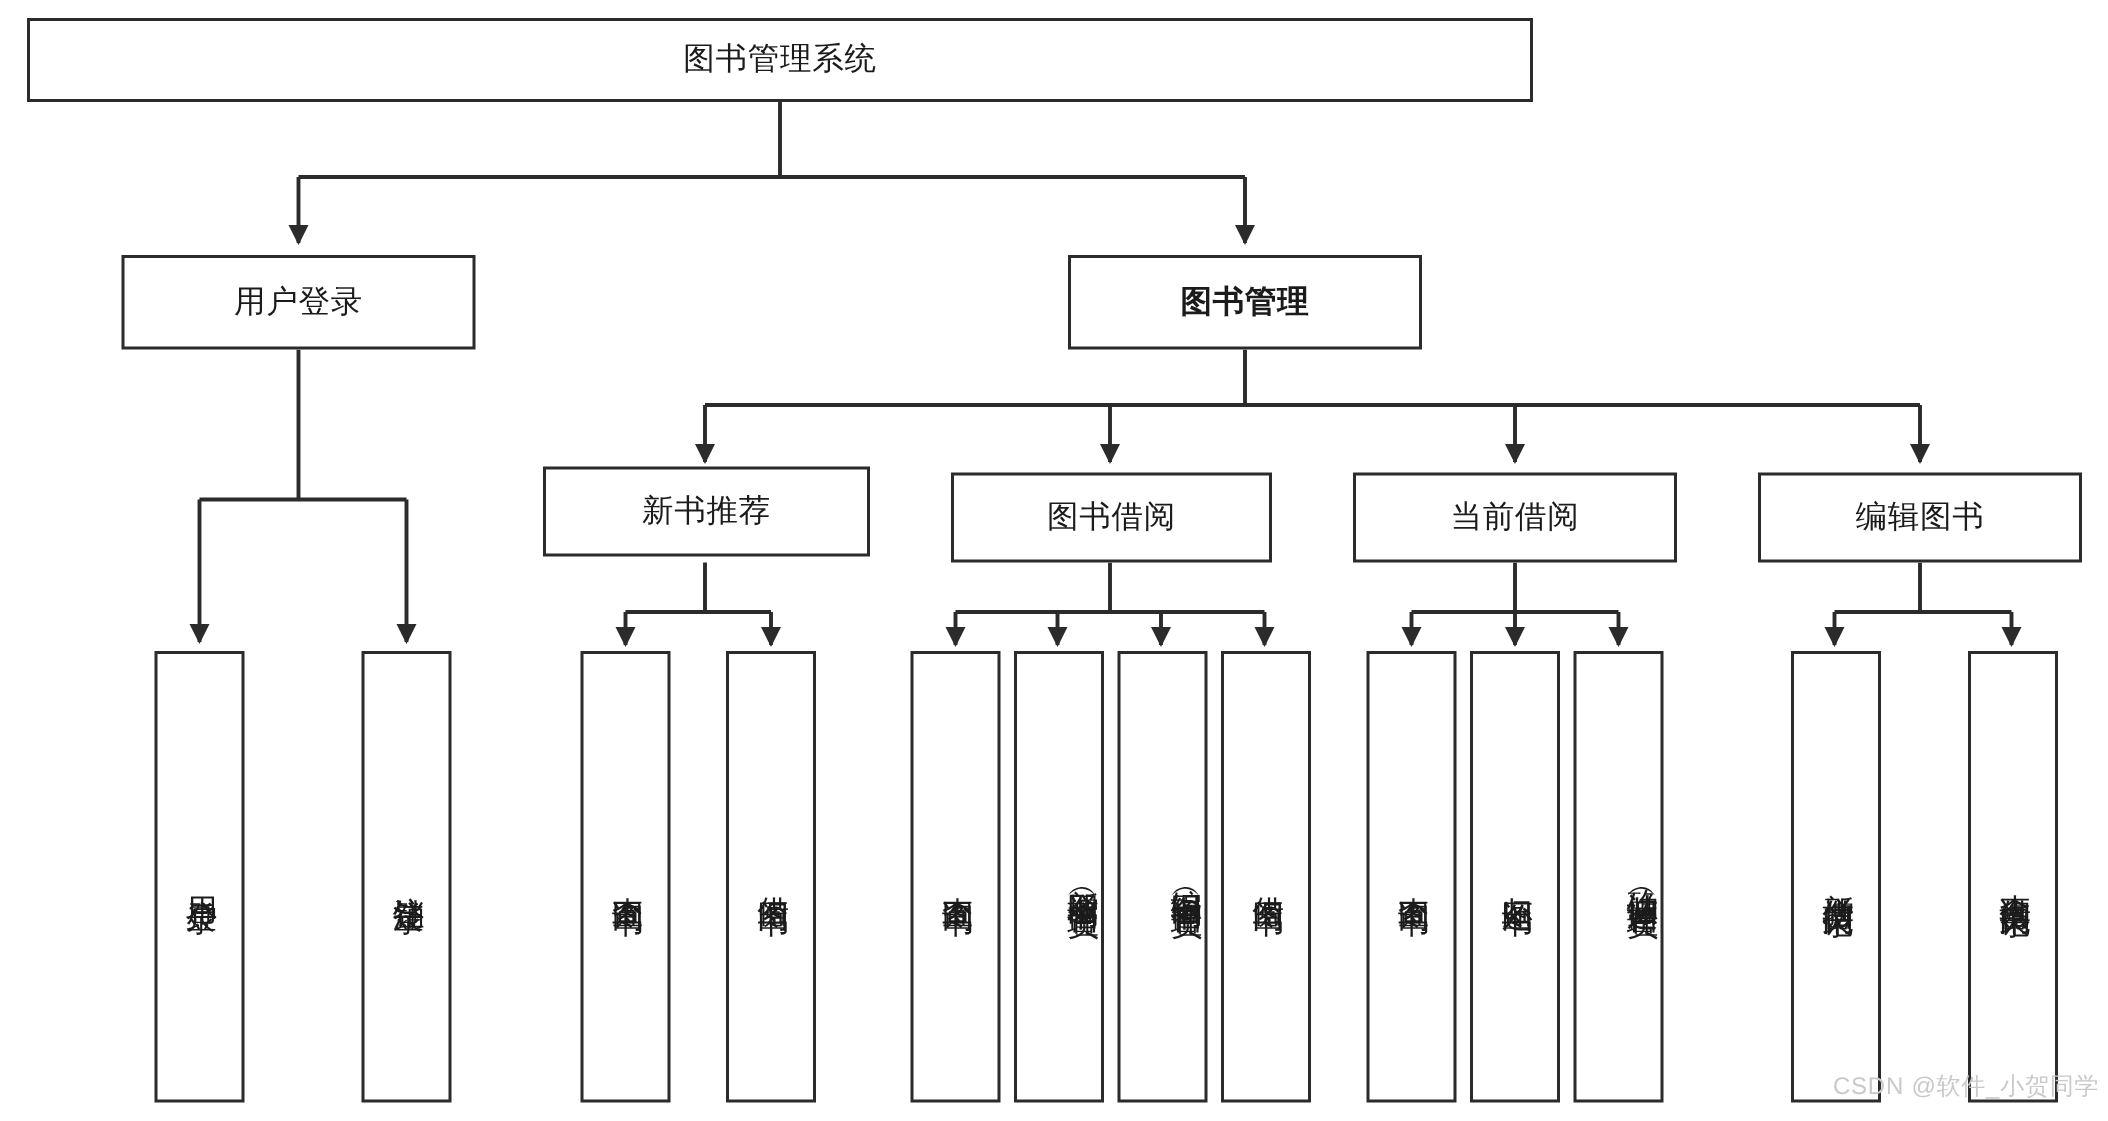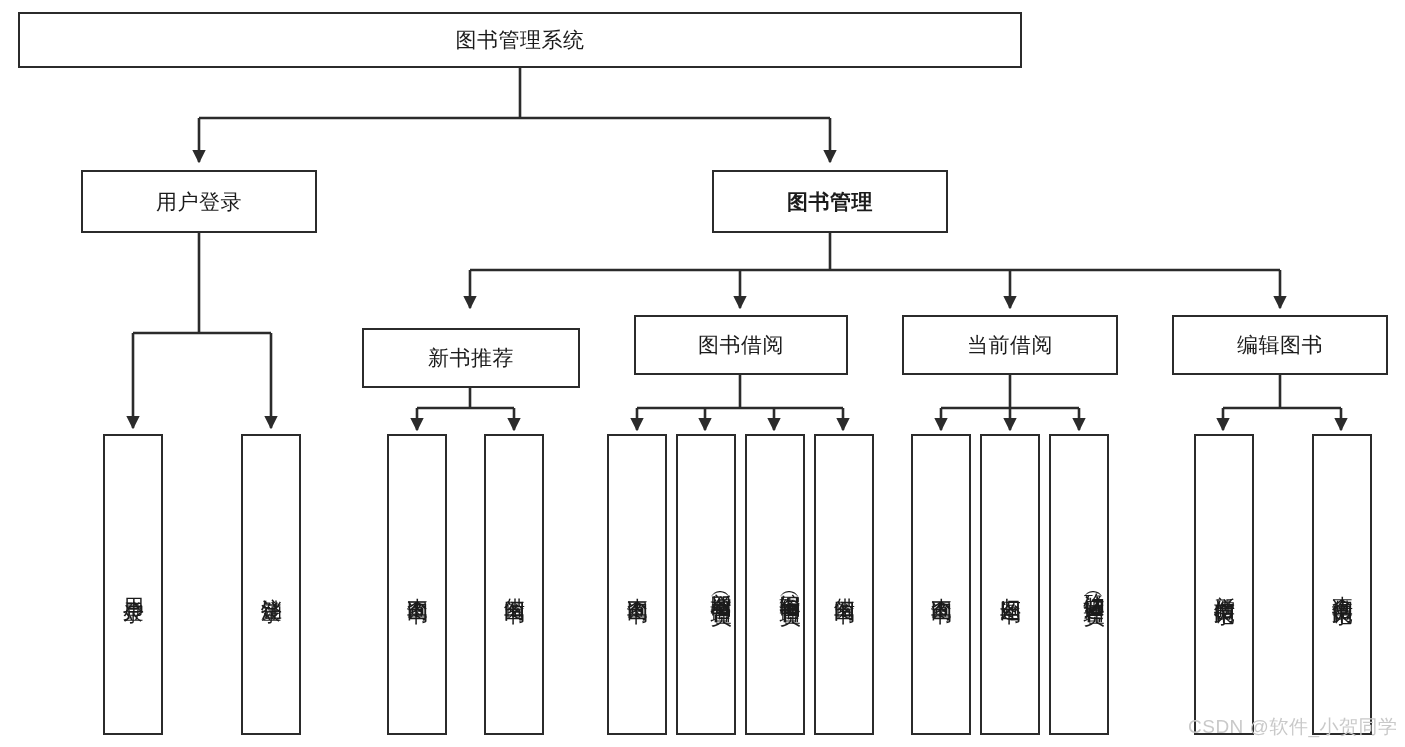--- a/index.html
+++ b/index.html
@@ -60,23 +60,23 @@
   }
   .node-label {
     display: block;
     white-space: pre-wrap;
   }
   .node.vert .node-label {
     text-align: center;
   }
   .watermark {
     position: absolute;
-    left: 1188px;
+    left: 1222px;
     top: 714px;
-    font-size: 19px;
+    font-size: 16px;
     color: #c9c9c9;
     white-space: nowrap;
     z-index: 3;
     letter-spacing: 0.5px;
   }
 </style>
 </head>
 <body>
 
 <div id="diagram-root">
@@ -135,21 +135,21 @@
     <span class="node-label">图书管理系统</span>
   </div>
 
   <div class="node horiz" style="left:81px; top:170px; width:236px; height:63px;">
     <span class="node-label">用户登录</span>
   </div>
   <div class="node horiz" style="left:712px; top:170px; width:236px; height:63px;font-weight:bold;">
     <span class="node-label">图书管理</span>
   </div>
 
-  <div class="node horiz" style="left:362px; top:328px; width:218px; height:60px;text-align:right;">
+  <div class="node horiz" style="left:362px; top:311px; width:218px; height:60px;text-align:right;">
     <span class="node-label">新书推荐</span>
   </div>
   <div class="node horiz" style="left:902px; top:315px; width:216px; height:60px;">
     <span class="node-label">当前借阅</span>
   </div>
   <div class="node horiz" style="left:634px; top:315px; width:214px; height:60px;">
     <span class="node-label">图书借阅</span>
   </div>
   <div class="node horiz" style="left:1172px; top:315px; width:216px; height:60px;">
     <span class="node-label">编辑图书</span>

